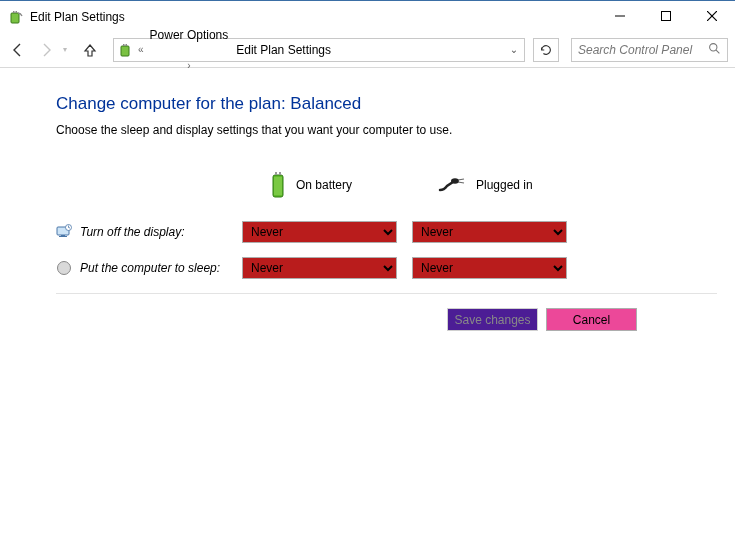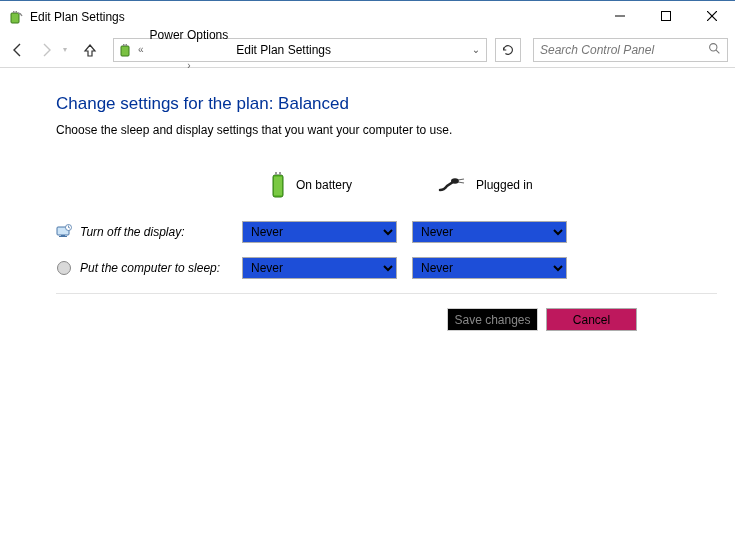--- a/index.html
+++ b/index.html
@@ -61,21 +61,21 @@
 .addressbar .chev { color: #666; font-size: 10px; }
 .addressbar .spacer { flex: 1; }
 .addressbar .addr-drop { width: 20px; text-align: center; color: #555; font-size: 10px; }
 .refresh-btn {
   width: 26px; height: 24px;
   border: 1px solid #c8c8c8;
   display: flex; align-items: center; justify-content: center;
   margin-right: 6px;
 }
 .searchbox {
-  width: 195px; height: 24px;
+  width: 157px; height: 24px;
   border: 1px solid #c8c8c8;
   display: flex; align-items: center;
   padding: 0 6px;
   color: #777; font-size: 12px;
   font-style: italic;
 }
 .searchbox .sbtext { flex: 1; }
 
 .content { flex: 1; padding: 26px 18px 0 56px; }
 .page-title { color: #003399; font-size: 17px; font-weight: 400; margin-bottom: 9px; }
@@ -91,37 +91,37 @@
   display: grid;
   grid-template-columns: 186px 170px 170px;
   align-items: center;
   margin-bottom: 14px;
 }
 .setting-label { display: flex; align-items: center; gap: 8px; font-size: 12px; font-style: italic; }
 .setting-label .sicon { width: 16px; height: 16px; }
 select.combo {
   width: 155px; height: 22px;
   border: 1px solid #adadad;
-  background: #1d4ed8;
+  background: #b91c1c;
   font-size: 12px;
   padding-left: 4px;
 }
 .links { margin-top: 34px; }
 .link { color: #0066cc; font-size: 12px; cursor: pointer; display: inline-block; }
 .link.highlighted { border: 3px solid #ee0000; padding: 6px 14px 6px 6px; margin-left: -9px; }
 .link2-wrap { margin-top: 14px; }
 .divider { border-top: 1px solid #e3e3e3; margin-top: 14px; }
 .footer-btns { display: flex; justify-content: flex-end; gap: 8px; margin-top: 14px; padding-right: 80px; }
 .btn {
   min-width: 91px; height: 23px;
-  border: 1px solid #adadad; background: #be185d;
+  border: 1px solid #adadad; background: #ec4899;
   font-size: 12px;
   display: flex; align-items: center; justify-content: center;
 }
-.btn.disabled { color: #888; background: #000000; border-color: #d0d0d0; }
+.btn.disabled { color: #888; background: #4c1d95; border-color: #d0d0d0; }
 
 .battery-icon svg, .plug-icon svg { display: block; }
 .control-panel-icon { width:16px; height:16px; }
 </style>
 </head>
 <body>
 
 <div class="window">
 
   <div class="titlebar">
@@ -204,21 +204,21 @@
       <span>
         <svg width="13" height="13" viewBox="0 0 16 16">
             <circle cx="6.5" cy="6.5" r="4.5" fill="none" stroke="#777" stroke-width="1.3"></circle>
             <line x1="10" y1="10" x2="14" y2="14" stroke="#777" stroke-width="1.3"></line>
           </svg>
       </span>
     </div>
   </div>
 
   <div class="content">
-    <div class="page-title">Change settings for the plan: Balanced</div>
+    <div class="page-title">Change computer for the plan: Balanced</div>
     <div class="page-sub">Choose the sleep and display settings that you want your computer to use.</div>
 
     <div class="cols-header">
       <div></div>
       <div class="col-hdr">
         <span class="battery-icon">
           <svg width="20" height="28" viewBox="0 0 20 28">
               <rect x="5" y="4" width="10" height="22" rx="2" fill="#5fb92a" stroke="#2f7a12"></rect>
               <rect x="7" y="1" width="2" height="3" fill="#999"></rect>
               <rect x="11" y="1" width="2" height="3" fill="#999"></rect>

